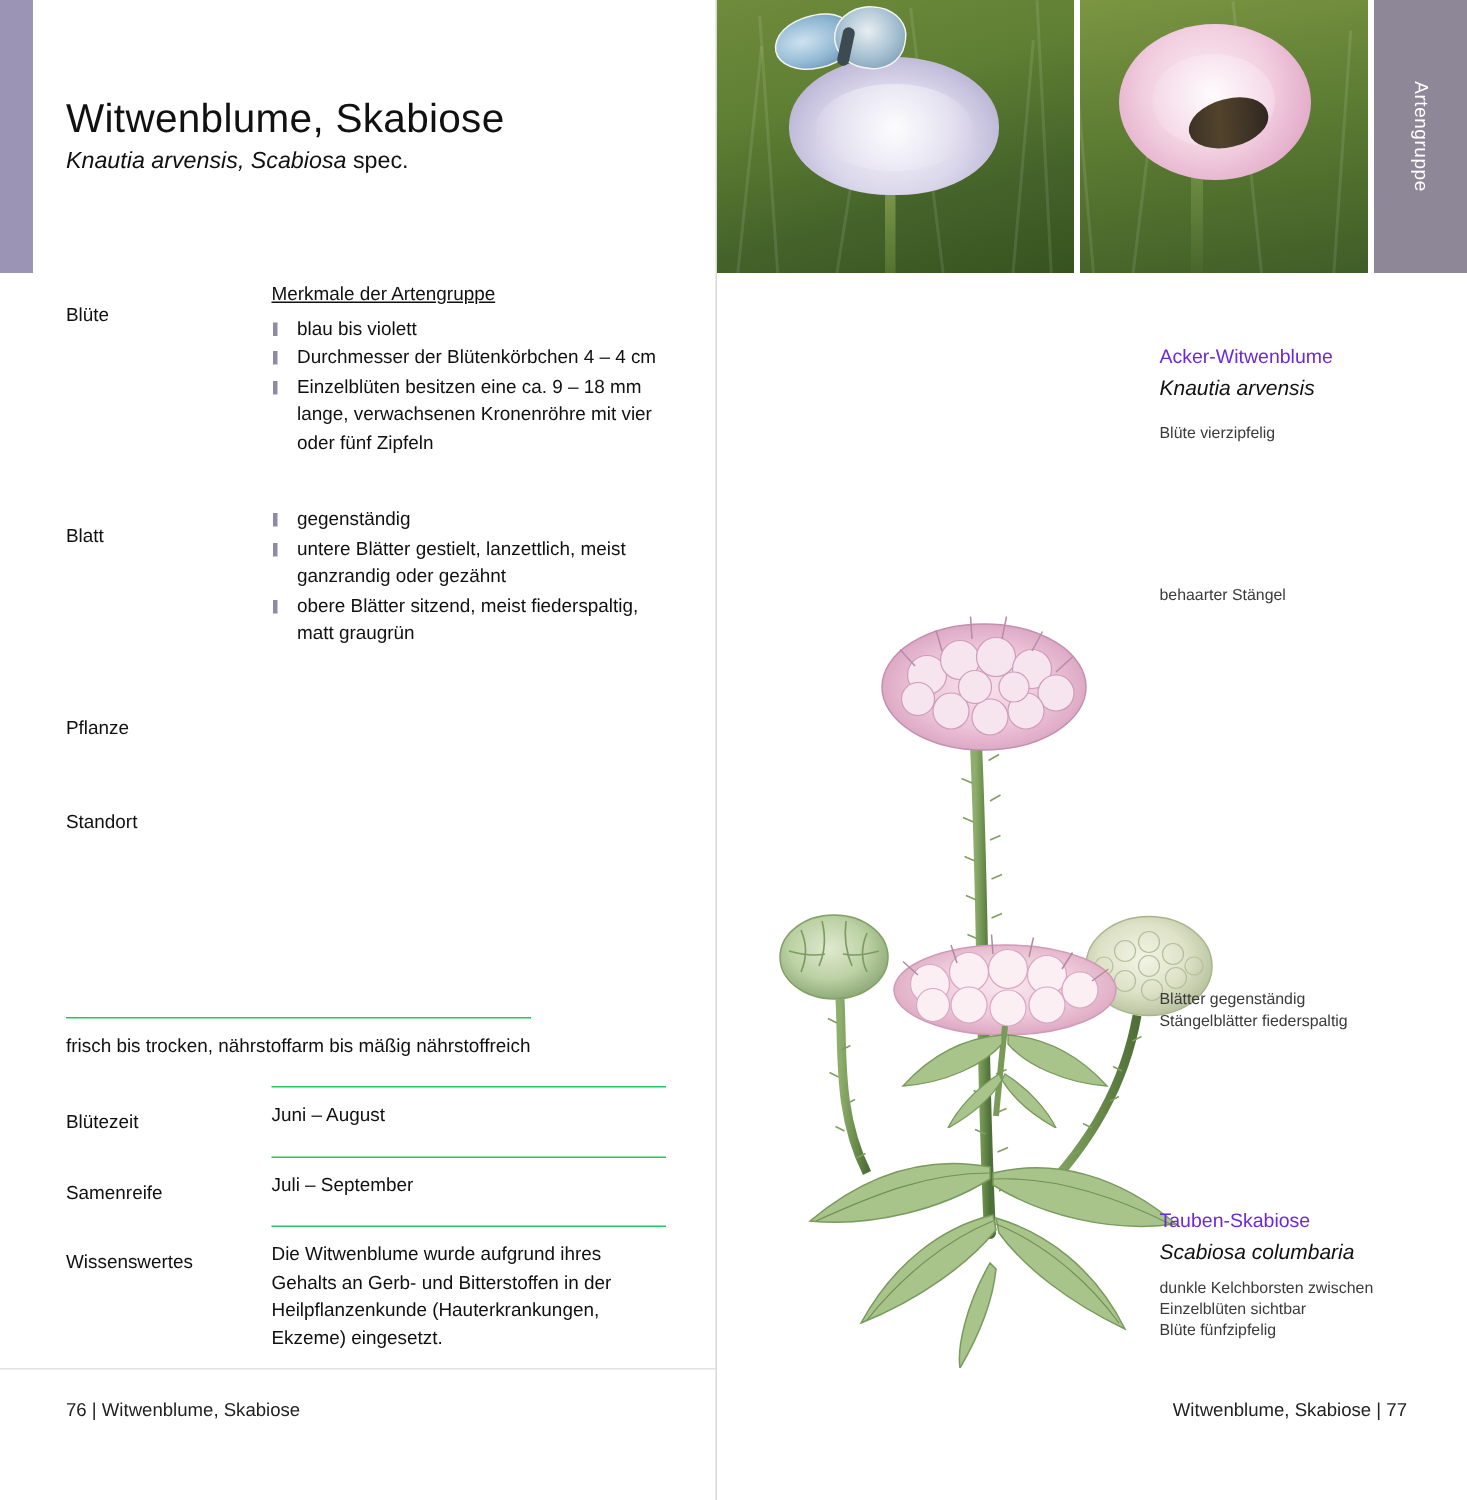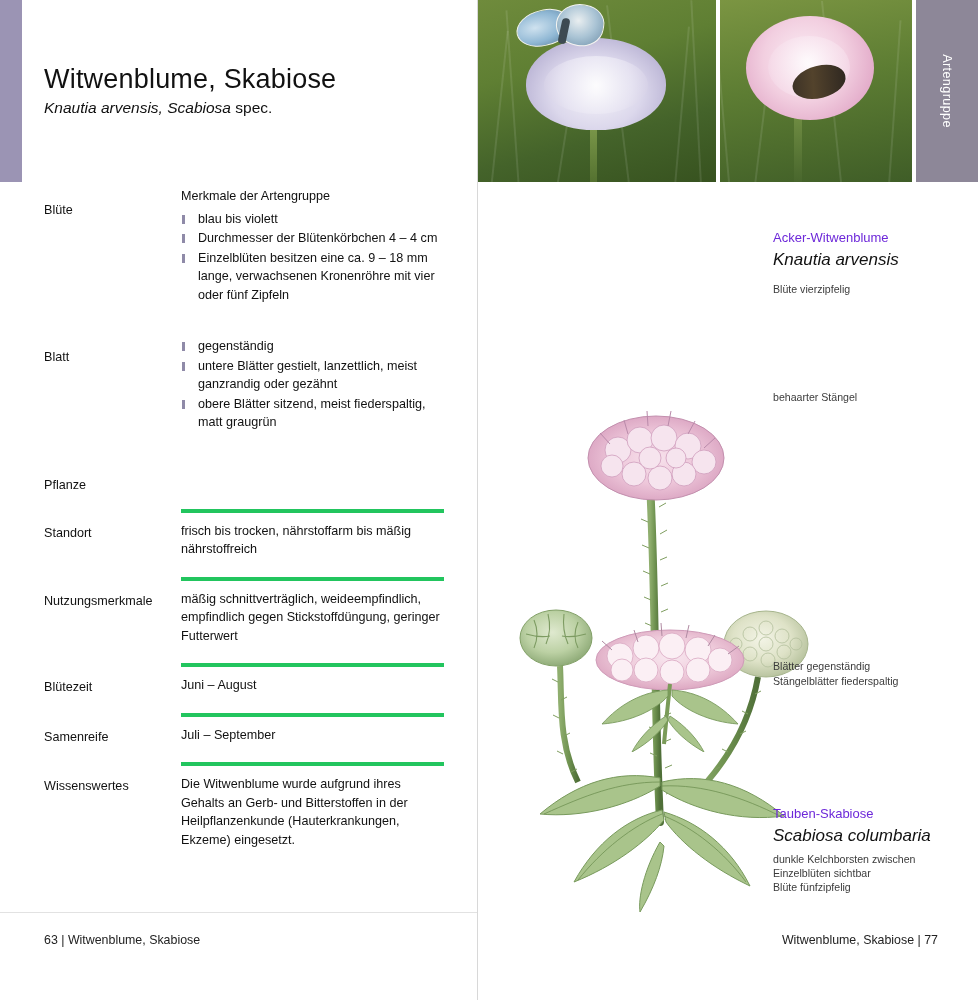--- a/index.html
+++ b/index.html
@@ -94,27 +94,28 @@
   .prop-label.first { padding-top: 20px; }
   .prop-value {
     flex: 1 1 auto;
     font-size: 12.6px;
     line-height: 18.5px;
     color: #111;
     padding-top: 4px;
     padding-bottom: 6px;
   }
   .rule-top {
-    border-top: 4px solid #22c55e;
+    border-top: 1px solid #22c55e;
   }
 
   .sect-head {
     font-size: 12.6px;
     margin: 0 0 4px 0;
     color: #111;
+    text-decoration: underline;
   }
 
   ul.bullets {
     list-style: none;
     margin: 0;
     padding: 0;
   }
   ul.bullets li {
     position: relative;
     padding-left: 17px;
@@ -281,21 +282,21 @@
     line-height: 13.5px;
     color: #3b3b3b;
   }
   .spec-name {
     position: absolute;
     font-size: 13px;
     color: #6d28d9;
   }
   .spec-sci {
     position: absolute;
-    font-size: 17px;
+    font-size: 14px;
     font-style: italic;
     color: #111;
   }
 
   svg { display:block; }
 </style>
 </head>
 <body>
 
 <div id="page">
@@ -329,33 +330,27 @@
           <li>untere Blätter gestielt, lanzettlich, meist ganzrandig oder gezähnt</li>
           <li>obere Blätter sitzend, meist fiederspaltig, matt graugrün</li>
         </ul>
       </div>
     </div>
 
     <div class="prop-row" style="margin-top:22px;">
       <div class="prop-label">Pflanze</div>
     </div>
 
-    <div class="prop-row" style="margin-top:17px;">
+    <div class="prop-row" style="margin-top:32px;flex-direction:column;">
       <div class="prop-label">Standort</div>
       <div class="prop-value rule-top" style="padding-top:9px;">
         <p class="plain-par">frisch bis trocken, nährstoffarm bis mäßig nährstoffreich</p>
       </div>
     </div>
 
-    <div class="prop-row" style="margin-top:12px;">
-      <div class="prop-label">Nutzungsmerkmale</div>
-      <div class="prop-value rule-top" style="padding-top:9px;">
-        <p class="plain-par">mäßig schnittverträglich, weideempfindlich, empfindlich gegen Stickstoffdüngung, geringer Futterwert</p>
-      </div>
-    </div>
 
     <div class="prop-row" style="margin-top:12px;">
       <div class="prop-label">Blütezeit</div>
       <div class="prop-value rule-top" style="padding-top:9px;">
         <p class="plain-par">Juni – August</p>
       </div>
     </div>
 
     <div class="prop-row" style="margin-top:12px;">
       <div class="prop-label">Samenreife</div>
@@ -367,21 +362,21 @@
     <div class="prop-row" style="margin-top:12px;">
       <div class="prop-label">Wissenswertes</div>
       <div class="prop-value rule-top" style="padding-top:9px;">
         <p class="plain-par">Die Witwenblume wurde aufgrund ihres Gehalts an Gerb- und Bitterstoffen in der Heilpflanzenkunde (Hauterkrankungen, Ekzeme) eingesetzt.</p>
       </div>
     </div>
 
   </div>
 
   <div class="footer-rule-left"></div>
-  <div class="footer-left">63 | Witwenblume, Skabiose</div>
+  <div class="footer-left">76 | Witwenblume, Skabiose</div>
 
   <div class="gutter"></div>
 
   <div class="right-page"></div>
 
   <div class="photo photo-1">
     <div class="grass" style="left:12px;  top:30px;  height:160px; transform:rotate(6deg);"></div>
     <div class="grass" style="left:40px;  top:10px;  height:180px; transform:rotate(-4deg);"></div>
     <div class="grass" style="left:78px;  top:48px;  height:140px; transform:rotate(9deg);"></div>
     <div class="grass" style="left:150px; top:4px;   height:180px; transform:rotate(-7deg);"></div>

